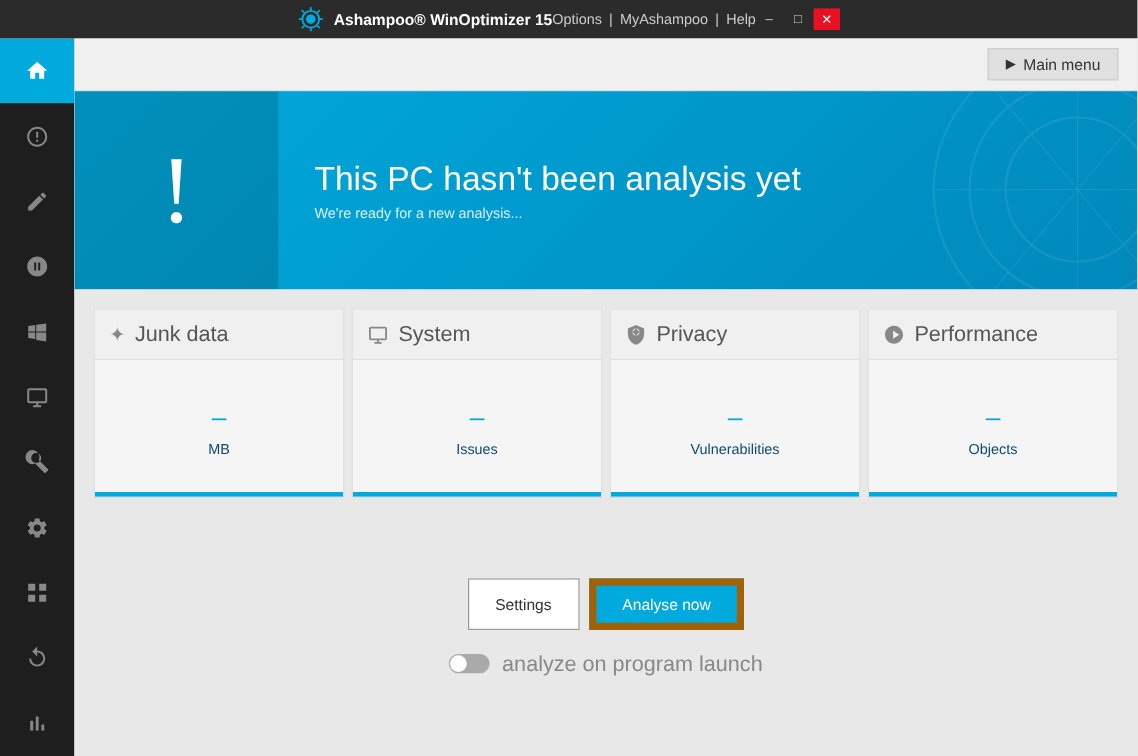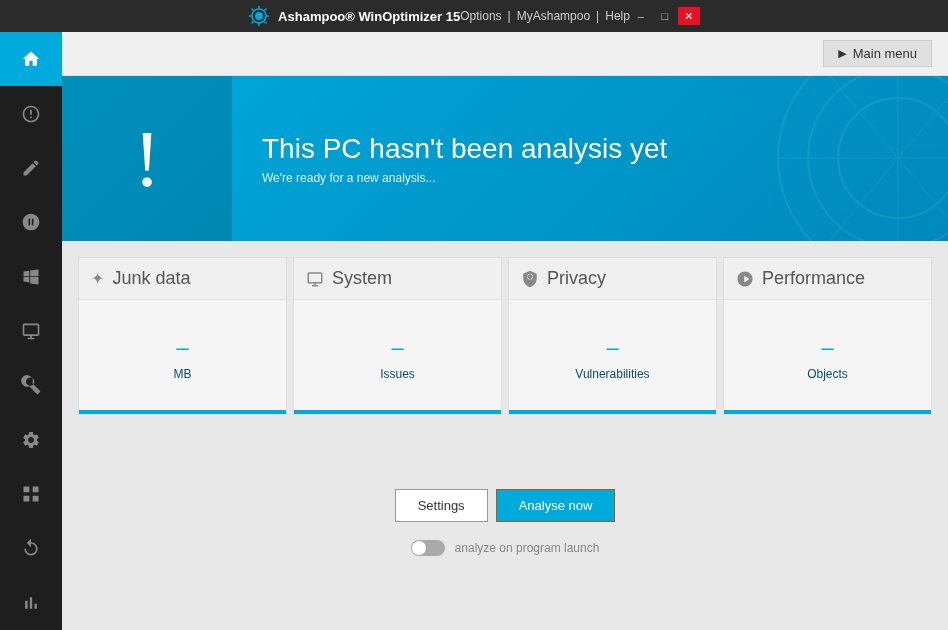--- a/index.html
+++ b/index.html
@@ -181,32 +181,32 @@
       font-size: 13px;
       background: white;
       border: 1px solid #999;
       cursor: pointer;
       color: #333;
     }
     .btn-analyse {
       padding: 8px 22px;
       font-size: 13px;
       background: #00aadd;
-      border: 1px solid #a16207;
+      border: 6px solid #a16207;
       cursor: pointer;
       color: white;
     }
 
     
     .toggle-row {
       display: flex;
       align-items: center;
       gap: 10px;
       color: #888;
-      font-size: 12px;
+      font-size: 18px;
     }
     .toggle {
       width: 34px;
       height: 16px;
       background: #aaa;
       border-radius: 8px;
       position: relative;
       cursor: pointer;
       display: inline-block;
     }

